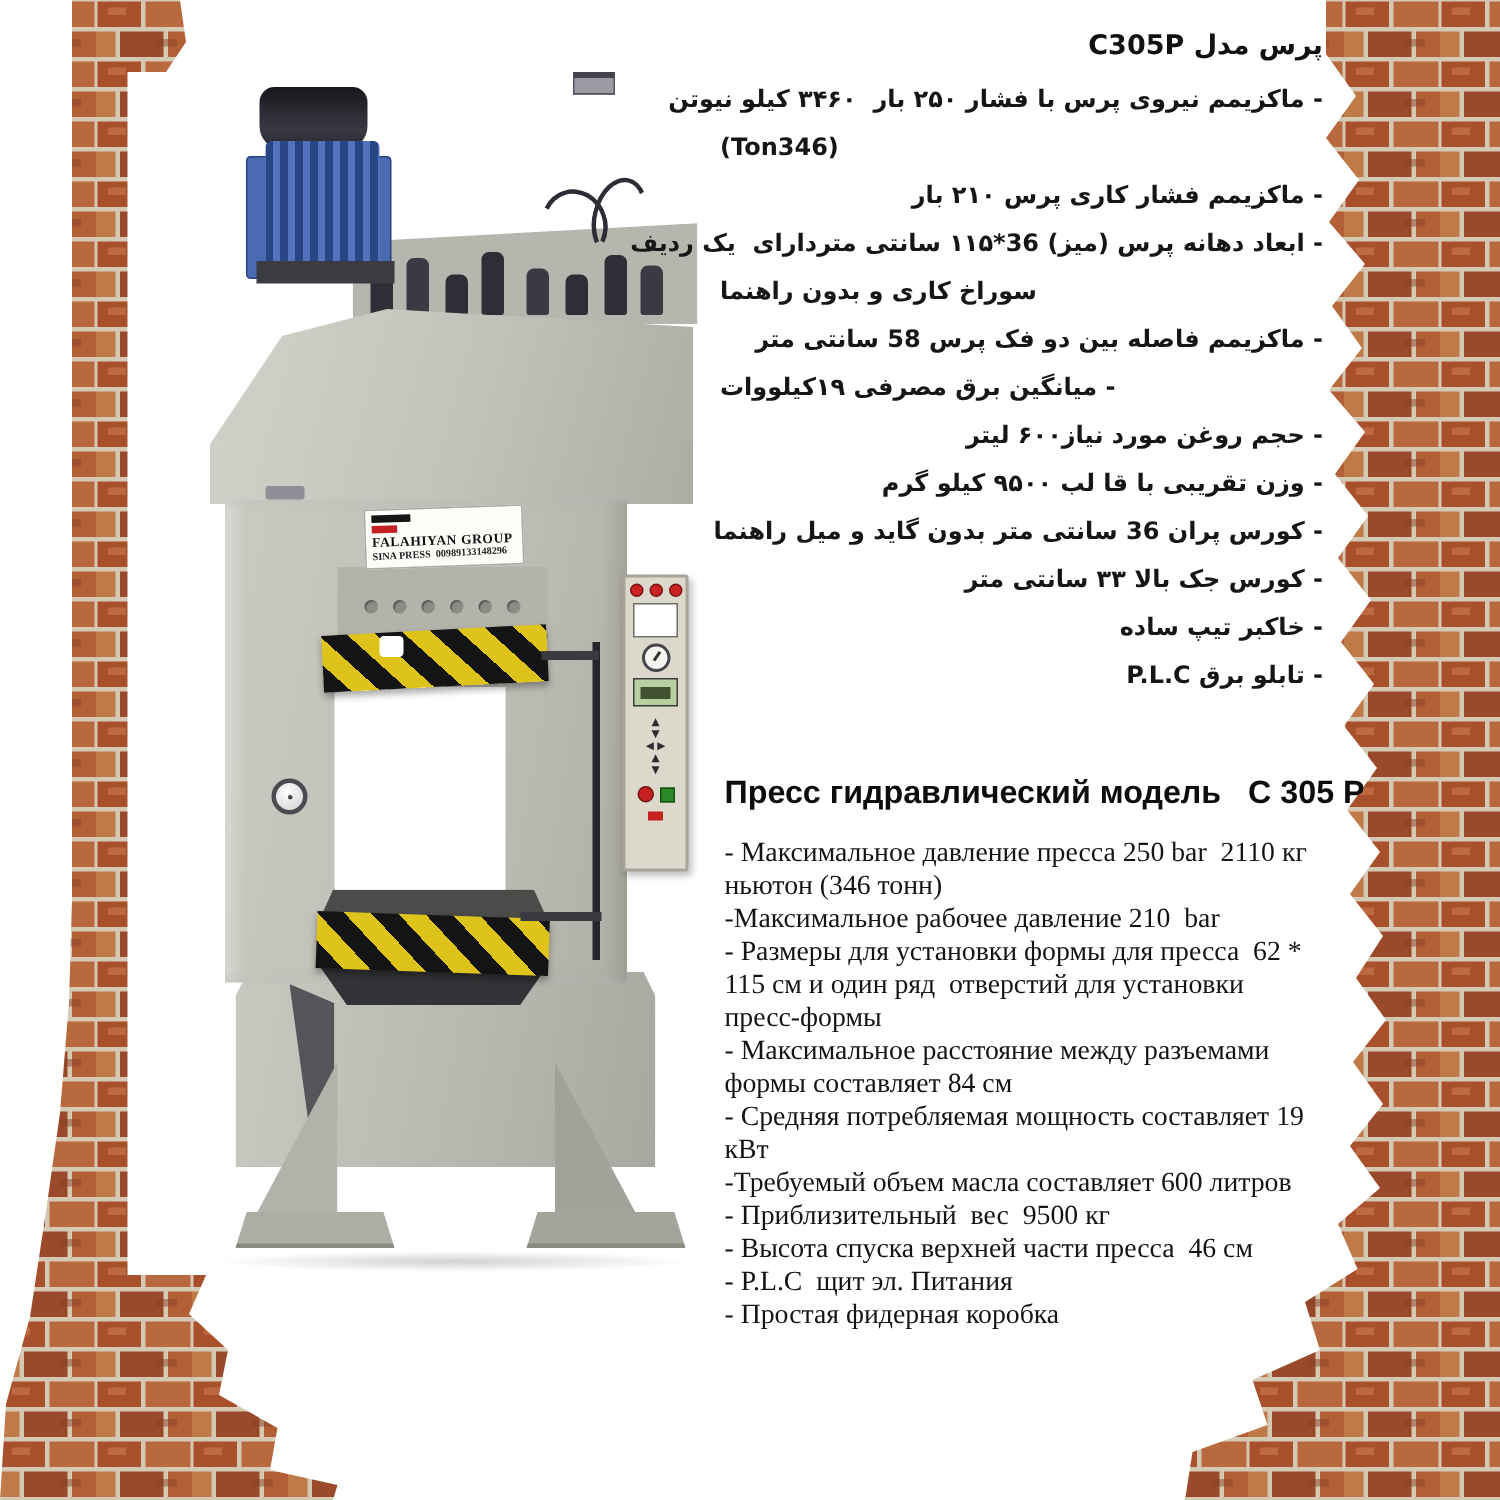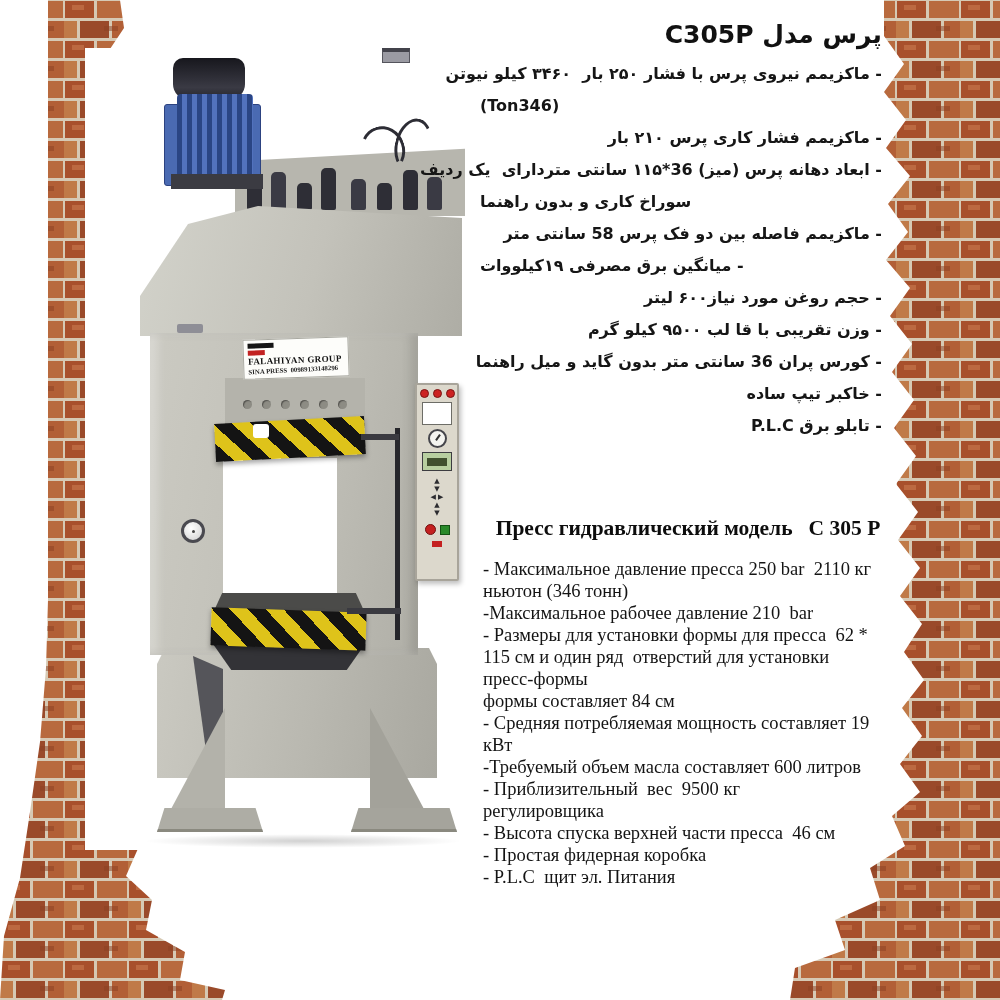--- a/index.html
+++ b/index.html
@@ -2,30 +2,30 @@
 <html><head>
 <meta charset="utf-8">
 <style>
   html,body{margin:0;padding:0;background:#fff;}
   .page{position:relative;width:1000px;height:1000px;background:#fff;overflow:hidden;
         font-family:"DejaVu Sans",sans-serif;}
   .bricks{position:absolute;left:0;top:0;z-index:1;}
 
   
   .fa-block{position:absolute;top:20px;right:118px;width:402px;z-index:5;direction:rtl;}
-  .fa-title{font-family:"DejaVu Sans",sans-serif;font-weight:bold;font-size:25px;
+  .fa-title{font-family:"DejaVu Sans",sans-serif;font-weight:bold;font-size:18px;
             color:#111;text-align:right;white-space:pre;margin-bottom:9px;}
   .fa-line{font-family:"DejaVu Sans",sans-serif;font-weight:bold;font-size:16px;
            color:#161616;height:32px;line-height:32px;text-align:right;white-space:pre;}
   .fa-line.left{text-align:left;}
   .fa-line.ltr{direction:ltr;}
 
   .ru-block{position:absolute;left:483px;top:516px;width:410px;z-index:5;}
-  .ru-title{font-family:Liberation Serif, serif;font-weight:bold;font-size:21.5px;
-            color:#0d0d0d;white-space:pre;margin-bottom:17px;text-align:center;}
+  .ru-title{font-family:Liberation Sans, sans-serif;font-weight:bold;font-size:21.5px;
+            color:#0d0d0d;white-space:pre;margin-bottom:17px;}
   .ru-line{font-family:"Liberation Serif",serif;font-size:18.5px;color:#141414;
            height:22px;line-height:22px;white-space:pre;}
 
   
   .photo{position:absolute;left:85px;top:48px;width:400px;height:802px;background:#fff;z-index:2;}
   .m{position:absolute;}
   .motor-cap{left:88px;top:10px;width:72px;height:42px;border-radius:10px 10px 16px 16px;
              background:linear-gradient(#17171d,#3a3a44 70%,#24242c);z-index:7;}
   .motor-body{left:92px;top:46px;width:76px;height:84px;border-radius:4px;z-index:7;
               background:repeating-linear-gradient(90deg,#2a4584 0 5px,#5272bd 5px 10px);}
@@ -243,36 +243,37 @@
     <div class="fa-line">- ماکزیمم نیروی پرس با فشار ۲۵۰ بار  ۳۴۶۰ کیلو نیوتن</div>
     <div class="fa-line left ltr">(Ton346)</div>
     <div class="fa-line">- ماکزیمم فشار کاری پرس ۲۱۰ بار</div>
     <div class="fa-line">- ابعاد دهانه پرس (میز) 36*۱۱۵ سانتی متردارای  یک ردیف</div>
     <div class="fa-line left">سوراخ کاری و بدون راهنما</div>
     <div class="fa-line">- ماکزیمم فاصله بین دو فک پرس 58 سانتی متر</div>
     <div class="fa-line left">- میانگین برق مصرفی ۱۹کیلووات</div>
     <div class="fa-line">- حجم روغن مورد نیاز۶۰۰ لیتر</div>
     <div class="fa-line">- وزن تقریبی با قا لب ۹۵۰۰ کیلو گرم</div>
     <div class="fa-line">- کورس پران 36 سانتی متر بدون گاید و میل راهنما</div>
+    <div class="fa-line">- کورس جک بالا ۳۳ سانتی متر</div>
     <div class="fa-line">- خاکبر تیپ ساده</div>
     <div class="fa-line">- تابلو برق P.L.C</div>
   </div>
 
   <div class="ru-block">
     <div class="ru-title">Пресс гидравлический модель   С 305 Р</div>
     <div class="ru-line">- Максимальное давление пресса 250 bar  2110 кг</div>
     <div class="ru-line">ньютон (346 тонн)</div>
     <div class="ru-line">-Максимальное рабочее давление 210  bar</div>
     <div class="ru-line">- Размеры для установки формы для пресса  62 *</div>
     <div class="ru-line">115 см и один ряд  отверстий для установки</div>
     <div class="ru-line">пресс-формы</div>
+    <div class="ru-line">- Максимальное расстояние между разъемами</div>
     <div class="ru-line">формы составляет 84 см</div>
     <div class="ru-line">- Средняя потребляемая мощность составляет 19</div>
     <div class="ru-line">кВт</div>
     <div class="ru-line">-Требуемый объем масла составляет 600 литров</div>
     <div class="ru-line">- Приблизительный  вес  9500 кг</div>
-    <div class="ru-line">регулировщика</div>
     <div class="ru-line">- Высота спуска верхней части пресса  46 см</div>
+    <div class="ru-line">- P.L.C  щит эл. Питания</div>
     <div class="ru-line">- Простая фидерная коробка</div>
-    <div class="ru-line">- P.L.C  щит эл. Питания</div>
   </div>
 
 </div>
 
 </body></html>

